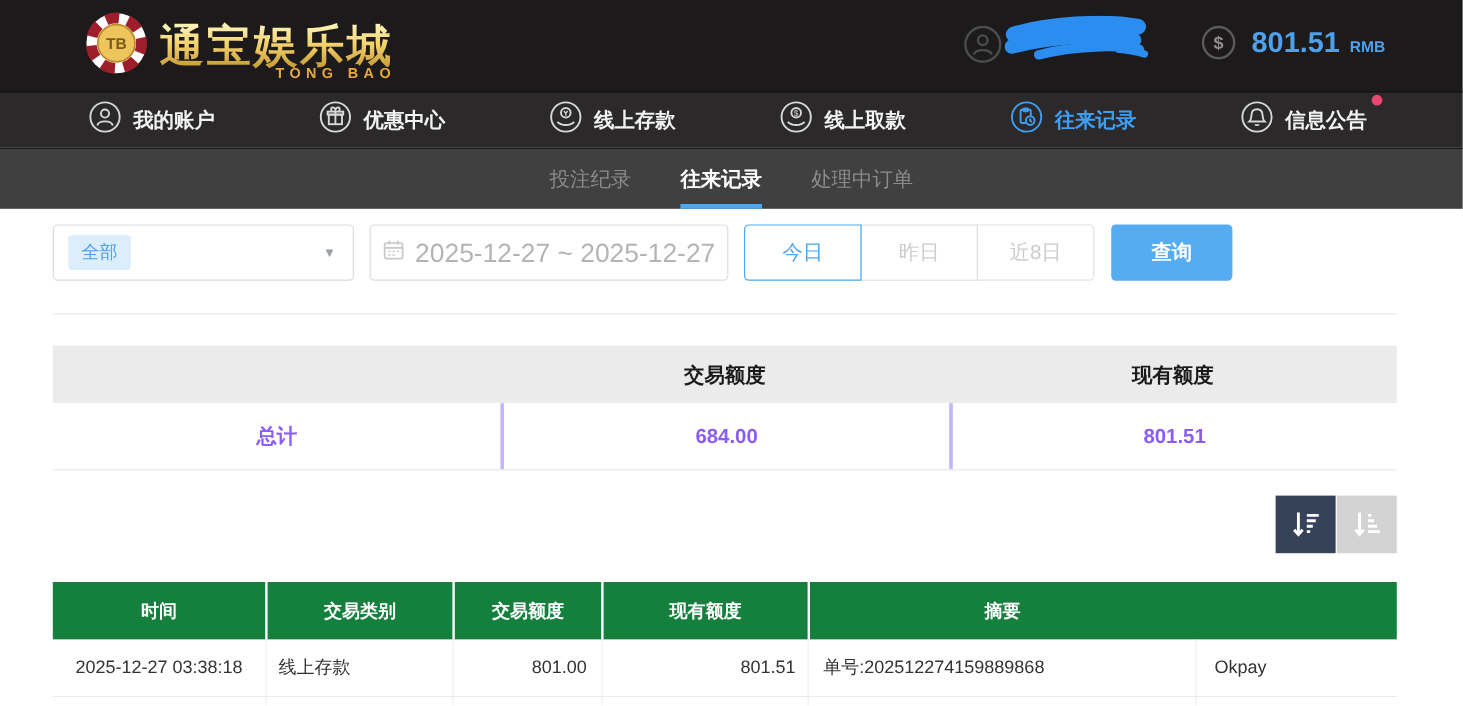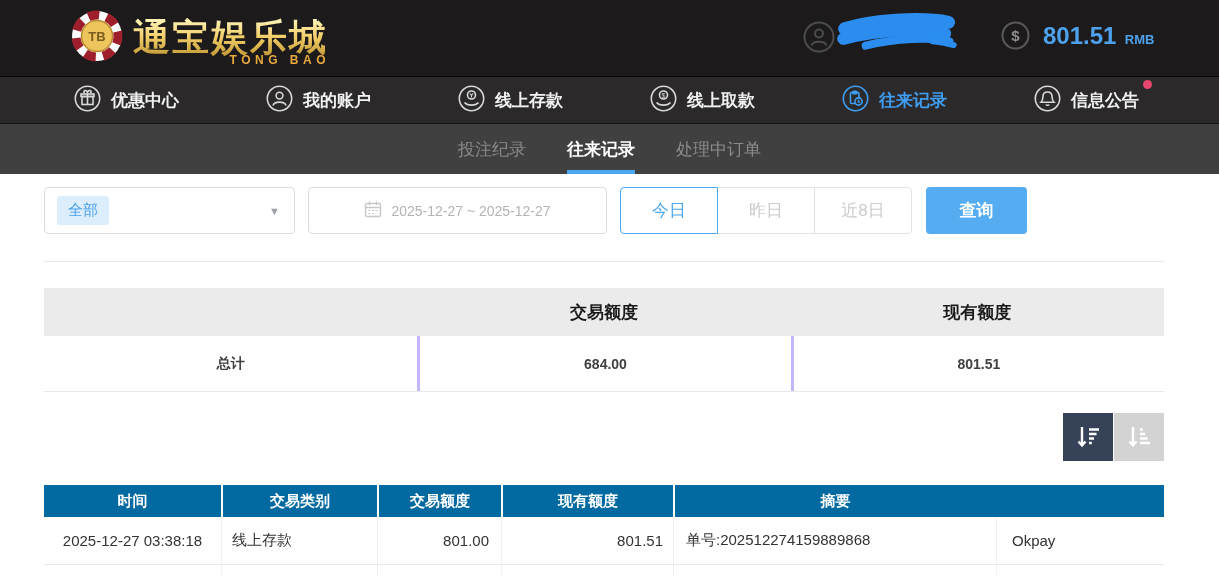--- a/index.html
+++ b/index.html
@@ -47,21 +47,21 @@
   .filter-row { display:flex; align-items:center; margin-top:13px; height:47px; }
   .sel-box { position:relative; width:251px; height:47px; border:1px solid #dcdcdc;
     border-radius:4px; background:#fff; display:flex; align-items:center; cursor:pointer; }
   .sel-tag { margin-left:12px; background:#dcedfb; color:#4aa0ee; font-size:15px;
     padding:5px 11px; border-radius:3px; }
   .sel-arrow { position:absolute; right:14px; top:50%; transform:translateY(-50%);
     font-size:11px; color:#9aa0a6; }
   .date-box { width:299px; height:47px; margin-left:13px; border:1px solid #dcdcdc;
     border-radius:4px; display:flex; align-items:center; justify-content:center;
     gap:9px; cursor:pointer; }
-  .date-txt { font-size:14px; color:#b4b4b4; }
+  .date-txt { font-size:22px; color:#b4b4b4; }
   .btn-group { display:flex; margin-left:13px; }
   .qbtn { width:98px; height:47px; background:#fff; border:1px solid #e2e2e2;
     font-size:17px; color:#cccccc; cursor:pointer;
     font-family:"Liberation Sans","DejaVu Sans",sans-serif; }
   .qbtn + .qbtn { margin-left:-1px; }
   .qbtn.first { border-radius:4px 0 0 4px; }
   .qbtn.last { border-radius:0 4px 4px 0; }
   .qbtn.active { border:1px solid #4aa7f0; color:#4aa7f0; position:relative; z-index:1; }
   .query-btn { width:101px; height:47px; margin-left:14px; background:#55acf1;
     border:none; border-radius:4px; color:#fff; font-size:17px; font-weight:bold;
@@ -69,33 +69,33 @@
 
   .divider { margin-top:27px; border-top:1px solid #e9e9e9; }
 
   
   .sum-table { margin-top:26px; width:100%; }
   .sum-head { display:flex; height:48px; background:#ebebeb; }
   .sum-head .c { width:33.333%; display:flex; align-items:center; justify-content:center;
     font-size:17px; font-weight:bold; color:#1a1a1a; }
   .sum-row { display:flex; height:56px; background:#fff; border-bottom:1px solid #e9e9e9; }
   .sum-row .c { width:33.333%; display:flex; align-items:center; justify-content:center;
-    font-size:14px; font-weight:bold; color:#404040; }
+    font-size:17px; font-weight:bold; color:#8b5cf6; }
   .sum-row .c + .c { border-left:3px solid #c4b5fd; }
 
   
   .sort-row { margin-top:21px; display:flex; justify-content:flex-end; gap:1px; }
   .sort-btn { width:50px; height:48px; display:flex; align-items:center;
     justify-content:center; cursor:pointer; }
   .sort-btn.desc { background:#364257; }
   .sort-btn.asc { background:#d3d3d3; }
 
   
   .data-table { margin-top:24px; width:100%; }
-  .dt-head { display:flex; height:32px; background:#0369a1; }
+  .dt-head { display:flex; height:48px; background:#15803d; }
   .dt-head .c { display:flex; align-items:center; justify-content:center;
     font-size:15px; font-weight:bold; color:#fff; }
   .dt-head .c + .c { border-left:2px solid #fff; }
   .dt-row { display:flex; height:48px; background:#fff; border-bottom:1px solid #e9e9e9; }
   .dt-row .c { display:flex; align-items:center; font-size:15px; color:#333; }
   .dt-row .c + .c { border-left:1px solid #f0f0f0; }
   .dt-part { display:flex; height:10px; background:#fff; }
   .dt-part .c + .c { border-left:1px solid #f0f0f0; }
   .w0{width:177px;} .w1{width:156px;} .w2{width:124px;} .w3{width:172px;}
   .w4{width:323px;text-align:right;} .w5{width:168px;}
@@ -152,36 +152,36 @@
       <span class="cur">RMB</span>
     </span>
   </div>
 </div>
 
 <div class="main-nav">
   <div class="nav-item">
     <span>
       <svg width="27" height="27" viewBox="0 0 27 27" fill="none" stroke="#d8d8d8" stroke-width="1.6">
         <circle cx="13.5" cy="13.5" r="12.2"></circle>
+        <circle cx="13.5" cy="10.6" r="3.4"></circle>
+        <path d="M7 20.5 C8.3 16 18.7 16 20 20.5"></path>
+      </svg>
+    </span>
+    <span class="lbl">我的账户</span>
+  </div>
+  <div class="nav-item">
+    <span>
+      <svg width="27" height="27" viewBox="0 0 27 27" fill="none" stroke="#d8d8d8" stroke-width="1.6">
+        <circle cx="13.5" cy="13.5" r="12.2"></circle>
         <rect x="8" y="11.5" width="11" height="8"></rect>
         <rect x="7" y="9" width="13" height="2.5"></rect>
         <path d="M13.5 9 V19.5 M10.5 8.5 c-2-3 2-4.5 3-1 1-3.5 5-2 3 1"></path>
       </svg>
     </span>
     <span class="lbl">优惠中心</span>
-  </div>
-  <div class="nav-item">
-    <span>
-      <svg width="27" height="27" viewBox="0 0 27 27" fill="none" stroke="#d8d8d8" stroke-width="1.6">
-        <circle cx="13.5" cy="13.5" r="12.2"></circle>
-        <circle cx="13.5" cy="10.6" r="3.4"></circle>
-        <path d="M7 20.5 C8.3 16 18.7 16 20 20.5"></path>
-      </svg>
-    </span>
-    <span class="lbl">我的账户</span>
   </div>
   <div class="nav-item">
     <span>
       <svg width="27" height="27" viewBox="0 0 27 27" fill="none" stroke="#d8d8d8" stroke-width="1.6">
         <circle cx="13.5" cy="13.5" r="12.2"></circle>
         <circle cx="13.5" cy="10" r="4"></circle>
         <path d="M12 8.5 l1.5 2 1.5 -2 M13.5 10.5 v2" stroke-width="1.1"></path>
         <path d="M6.5 17.5 c3 3.5 11 3.5 14 0"></path>
       </svg>
     </span>

